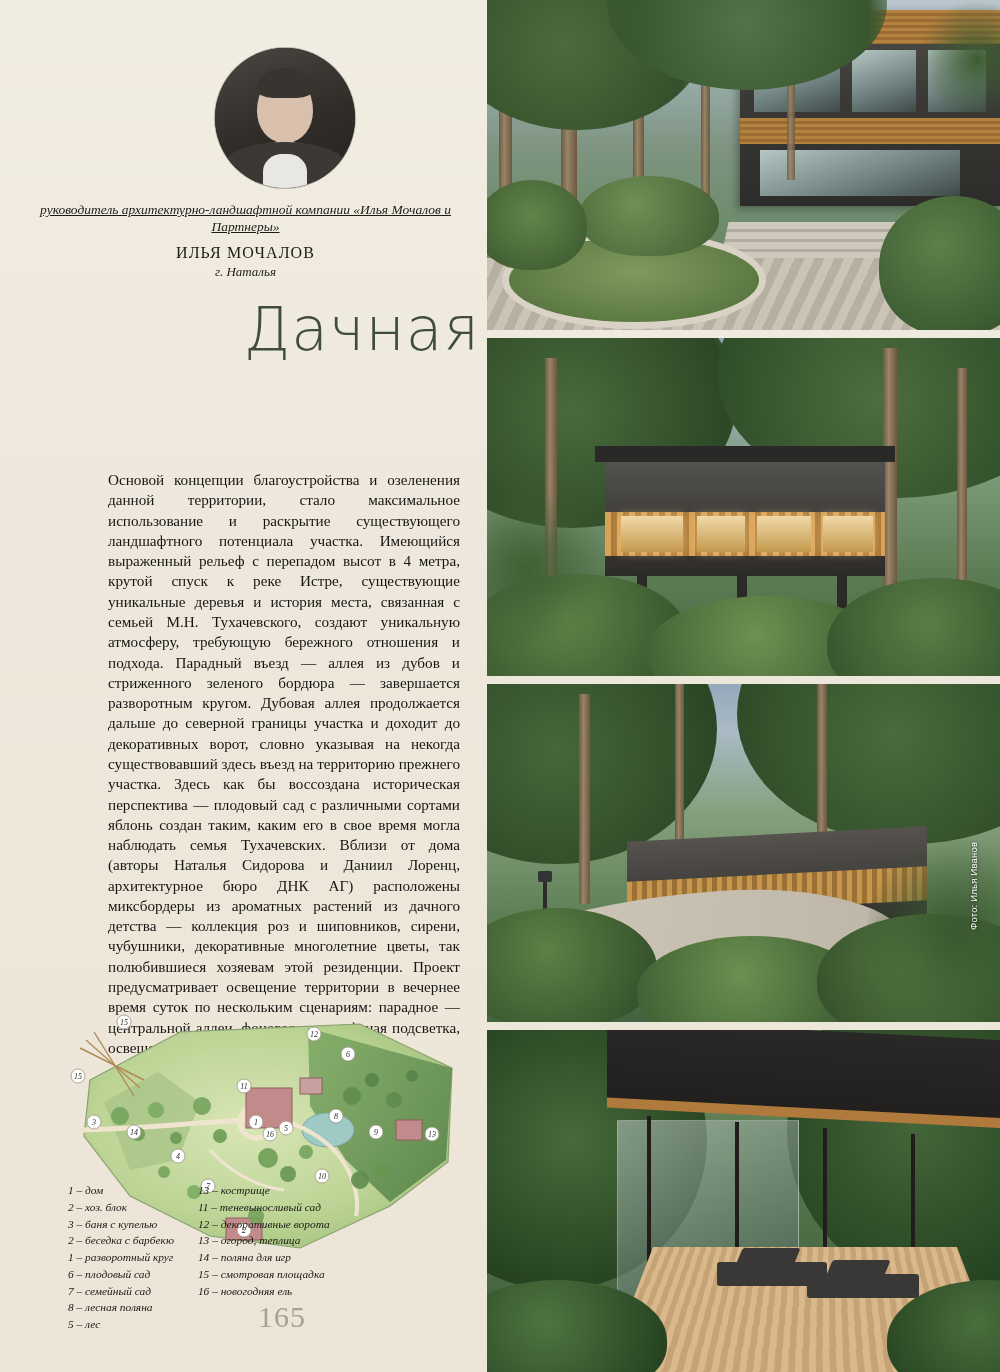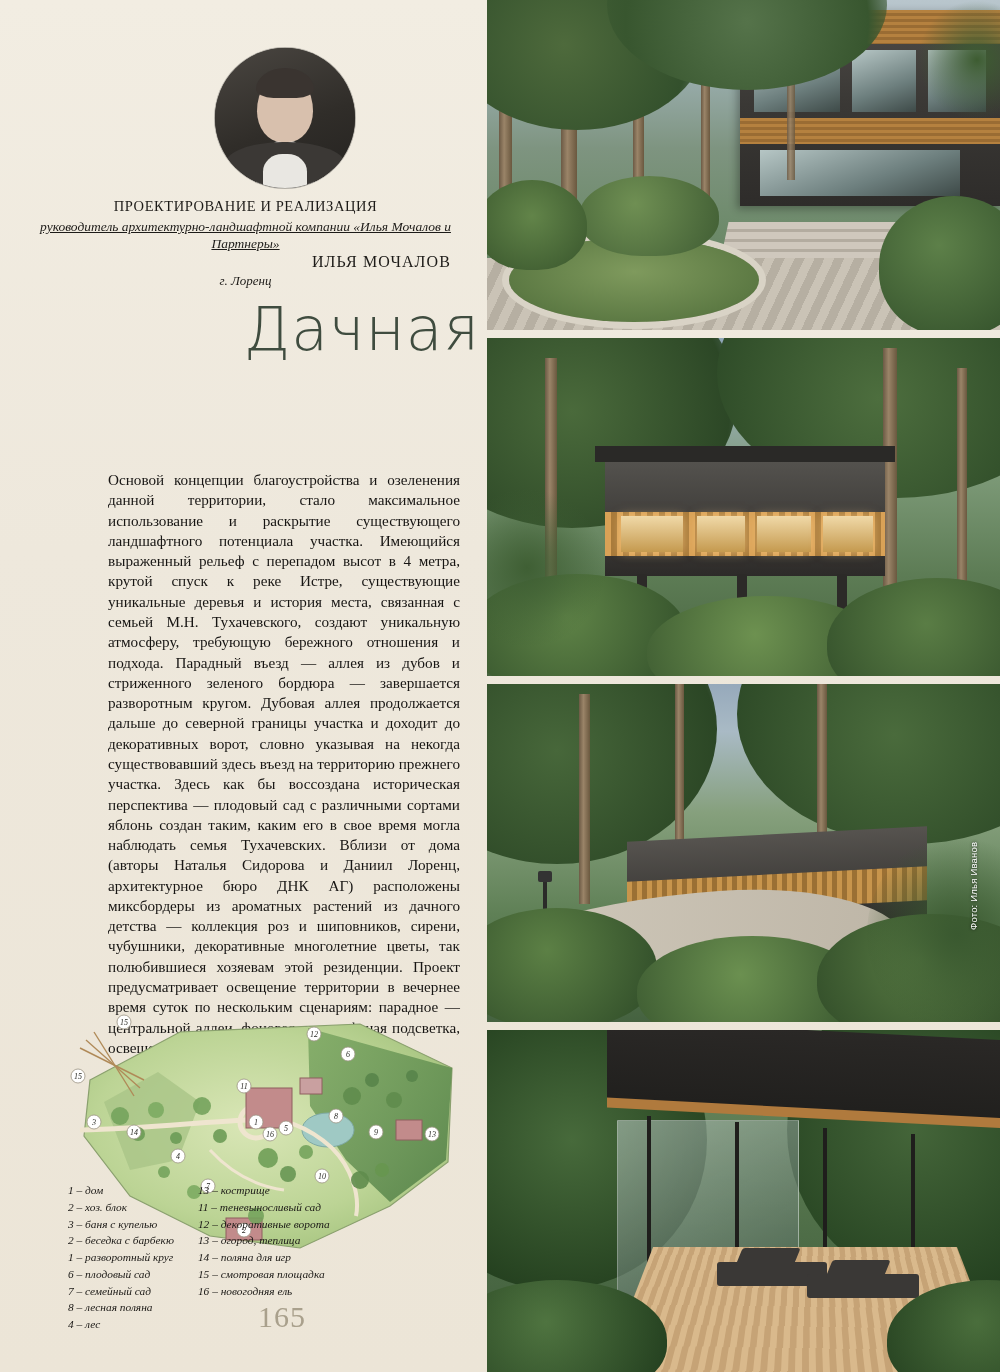--- a/index.html
+++ b/index.html
@@ -76,21 +76,21 @@
     color:#1d1b18;
   }
   .credits .c1{
     font-size:14.5px;letter-spacing:.55px;
     font-family:"Liberation Serif", serif;
   }
   .credits .c2{
     font-size:13.5px;font-style:italic;line-height:1.26;margin-top:3px;text-decoration:underline;
   }
   .credits .c3{
-    font-size:16px;letter-spacing:1.1px;margin-top:1px;text-align:right;
+    font-size:16px;letter-spacing:1.1px;margin-top:9px;
   }
   .credits .c4{
     font-size:13px;font-style:italic;margin-top:2px;
   }
 
   .title{
     position:absolute;
     left:150px;top:300px;
     width:330px;
     color:#3f4c3f;
@@ -292,24 +292,23 @@
 
     <div class="portrait-wrap">
       <div class="portrait-bg"></div>
       <div class="portrait-shoulders"></div>
       <div class="portrait-shirt"></div>
       <div class="portrait-head"></div>
       <div class="portrait-hair"></div>
     </div>
 
     <div class="credits">
-      <div class="c1">ПРОЕКТИРОВАНИЕ И РЕАЛИЗАЦИЯ</div>
       <div class="c2">руководитель архитектурно-ландшафтной компании «Илья Мочалов и Партнеры»</div>
       <div class="c3">ИЛЬЯ МОЧАЛОВ</div>
-      <div class="c4">г. Лоренц</div>
+      <div class="c4">г. Наталья</div>
     </div>
 
     <div class="title">
       <span class="l1">Дачная</span>
     </div>
 
     <div class="body-text">Основой концепции благоустройства и озеленения данной территории, стало максимальное использование и раскрытие существующего ландшафтного потенциала участка. Имеющийся выраженный рельеф с перепадом высот в 4 метра, крутой спуск к реке Истре, существующие уникальные деревья и история места, связанная с семьей М.Н. Тухачевского, создают уникальную атмосферу, требующую бережного отношения и подхода. Парадный въезд — аллея из дубов и стриженного зеленого бордюра — завершается разворотным кругом. Дубовая аллея продолжается дальше до северной границы участка и доходит до декоративных ворот, словно указывая на некогда существовавший здесь въезд на территорию прежнего участка. Здесь как бы воссоздана историческая перспектива — плодовый сад с различными сортами яблонь создан таким, каким его в свое время могла наблюдать семья Тухачевских. Вблизи от дома (авторы Наталья Сидорова и Даниил Лоренц, архитектурное бюро ДНК АГ) расположены миксбордеры из ароматных растений из дачного детства — коллекция роз и шиповников, сирени, чубушники, декоративные многолетние цветы, так полюбившиеся хозяевам этой резиденции. Проект предусматривает освещение территории в вечернее время суток по нескольким сценариям: парадное — центральной аллеи, фоновая ландшафтная подсветка, освещение дорожек.</div>
 
     <div class="plan">
       <svg width="420" height="250" viewBox="0 0 420 250" xmlns="http://www.w3.org/2000/svg">
@@ -412,21 +411,21 @@
     <div class="legend">
       <ul>
         <li>1 – дом</li>
         <li>2 – хоз. блок</li>
         <li>3 – баня с купелью</li>
         <li>2 – беседка с барбекю</li>
         <li>1 – разворотный круг</li>
         <li>6 – плодовый сад</li>
         <li>7 – семейный сад</li>
         <li>8 – лесная поляна</li>
-        <li>4 – лес</li>
+        <li>5 – лес</li>
       </ul>
       <ul>
         <li>13 – кострище</li>
         <li>11 – теневыносливый сад</li>
         <li>12 – декоративные ворота</li>
         <li>13 – огород, теплица</li>
         <li>14 – поляна для игр</li>
         <li>15 – смотровая площадка</li>
         <li>16 – новогодняя ель</li>
       </ul>

